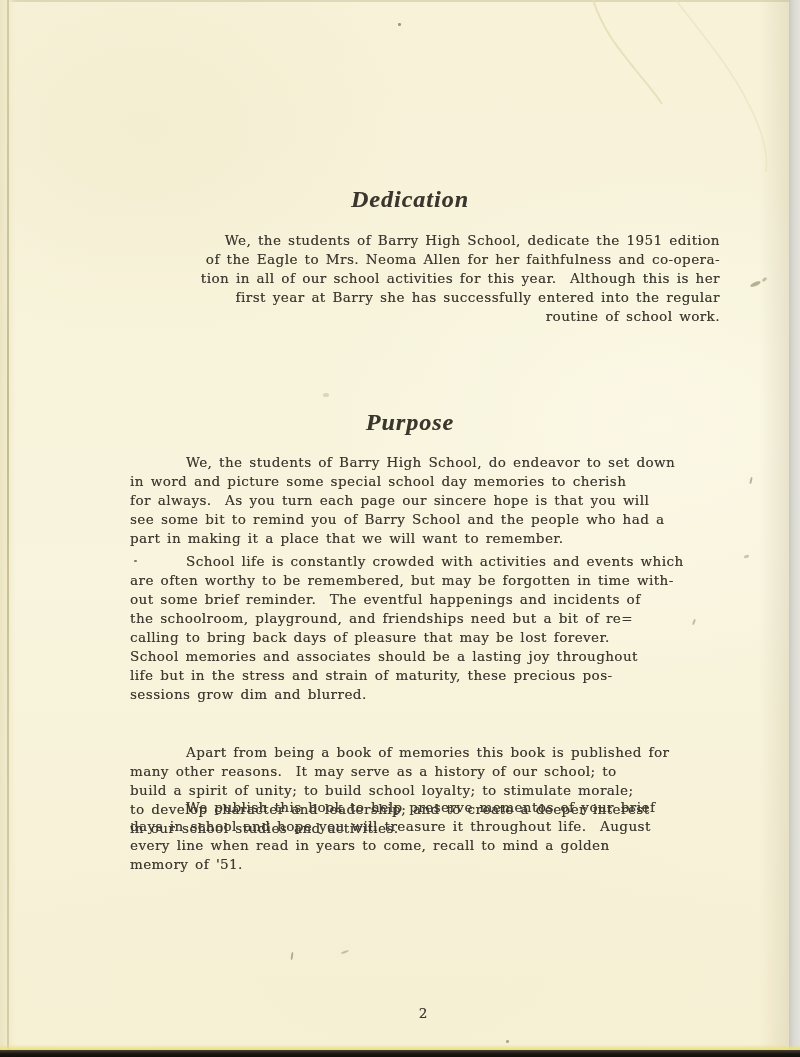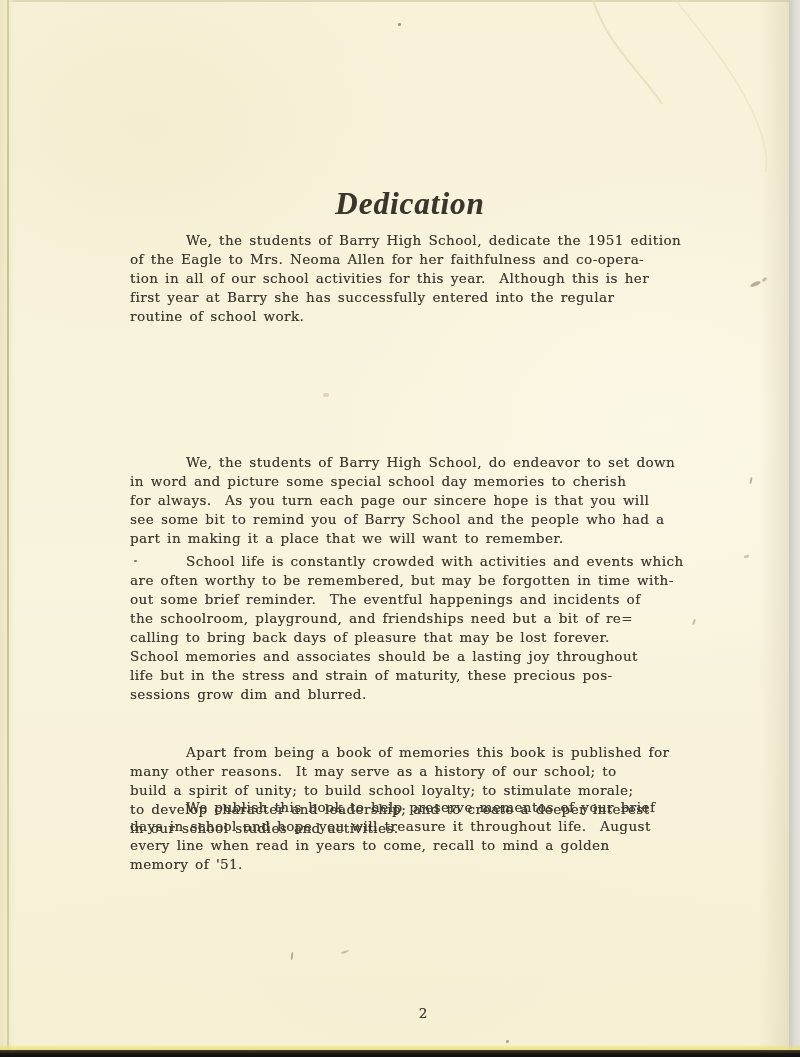--- a/index.html
+++ b/index.html
@@ -52,21 +52,21 @@
 
   
   .section-title {
     position: absolute;
     left: 120px;
     width: 580px;
     text-align: center;
     font-family: "Liberation Serif", serif;
     font-style: italic;
     font-weight: bold;
-    font-size: 31px;
+    font-size: 24px;
     letter-spacing: 1px;
     color: #3a362d;
     text-shadow: 0.3px 0.3px 0.4px rgba(58,54,45,0.5);
   }
   .body-par {
     position: absolute;
     left: 130px;
     width: 590px;
     margin: 0;
     font-family: "DejaVu Serif", serif;
@@ -118,26 +118,27 @@
   <div class="edge-bottom-glow"></div>
   <div class="edge-bottom-strip"></div>
 
   <svg class="creases" width="800" height="220">
     <path d="M 593 0 C 603 30 618 48 634 68 C 646 83 656 94 662 104" stroke="#e5ddb8" stroke-width="2" fill="none" opacity="0.85"></path>
     <path d="M 676 0 C 706 40 736 72 757 122 C 765 142 768 158 766 172" stroke="#eae2bf" stroke-width="1.5" fill="none" opacity="0.7"></path>
   </svg>
 
   <div class="section-title" style="top: 186px;">Dedication</div>
 
-  <p class="body-par" style="top: 231px;">We, the students of Barry High School, dedicate the 1951 edition
+  <p class="body-par" style="top: 231px; text-align: right;">We, the students of Barry High School, dedicate the 1951 edition
 of the Eagle to Mrs. Neoma Allen for her faithfulness and co-opera-
 tion in all of our school activities for this year.  Although this is her
 first year at Barry she has successfully entered into the regular
 routine of school work.</p>
 
+  <div class="section-title" style="top: 409px;">Purpose</div>
 
   <p class="body-par" style="top: 552px;">School life is constantly crowded with activities and events which
 are often worthy to be remembered, but may be forgotten in time with-
 out some brief reminder.  The eventful happenings and incidents of
 the schoolroom, playground, and friendships need but a bit of re=
 calling to bring back days of pleasure that may be lost forever.
 School memories and associates should be a lasting joy throughout
 life but in the stress and strain of maturity, these precious pos-
 sessions grow dim and blurred.</p>
 

